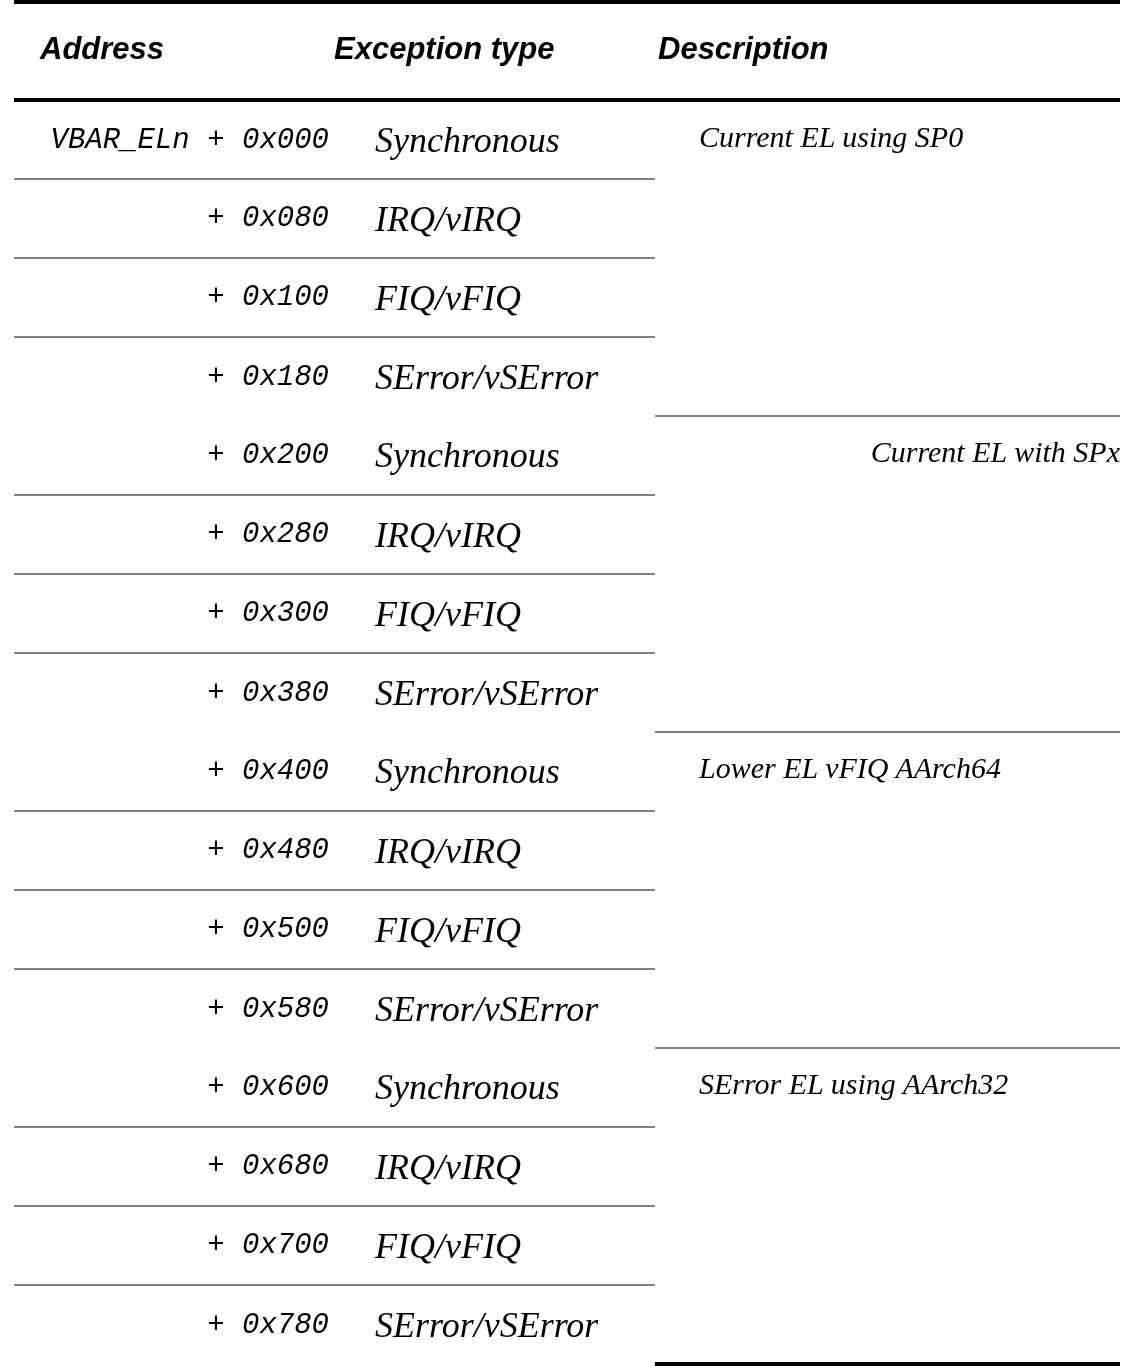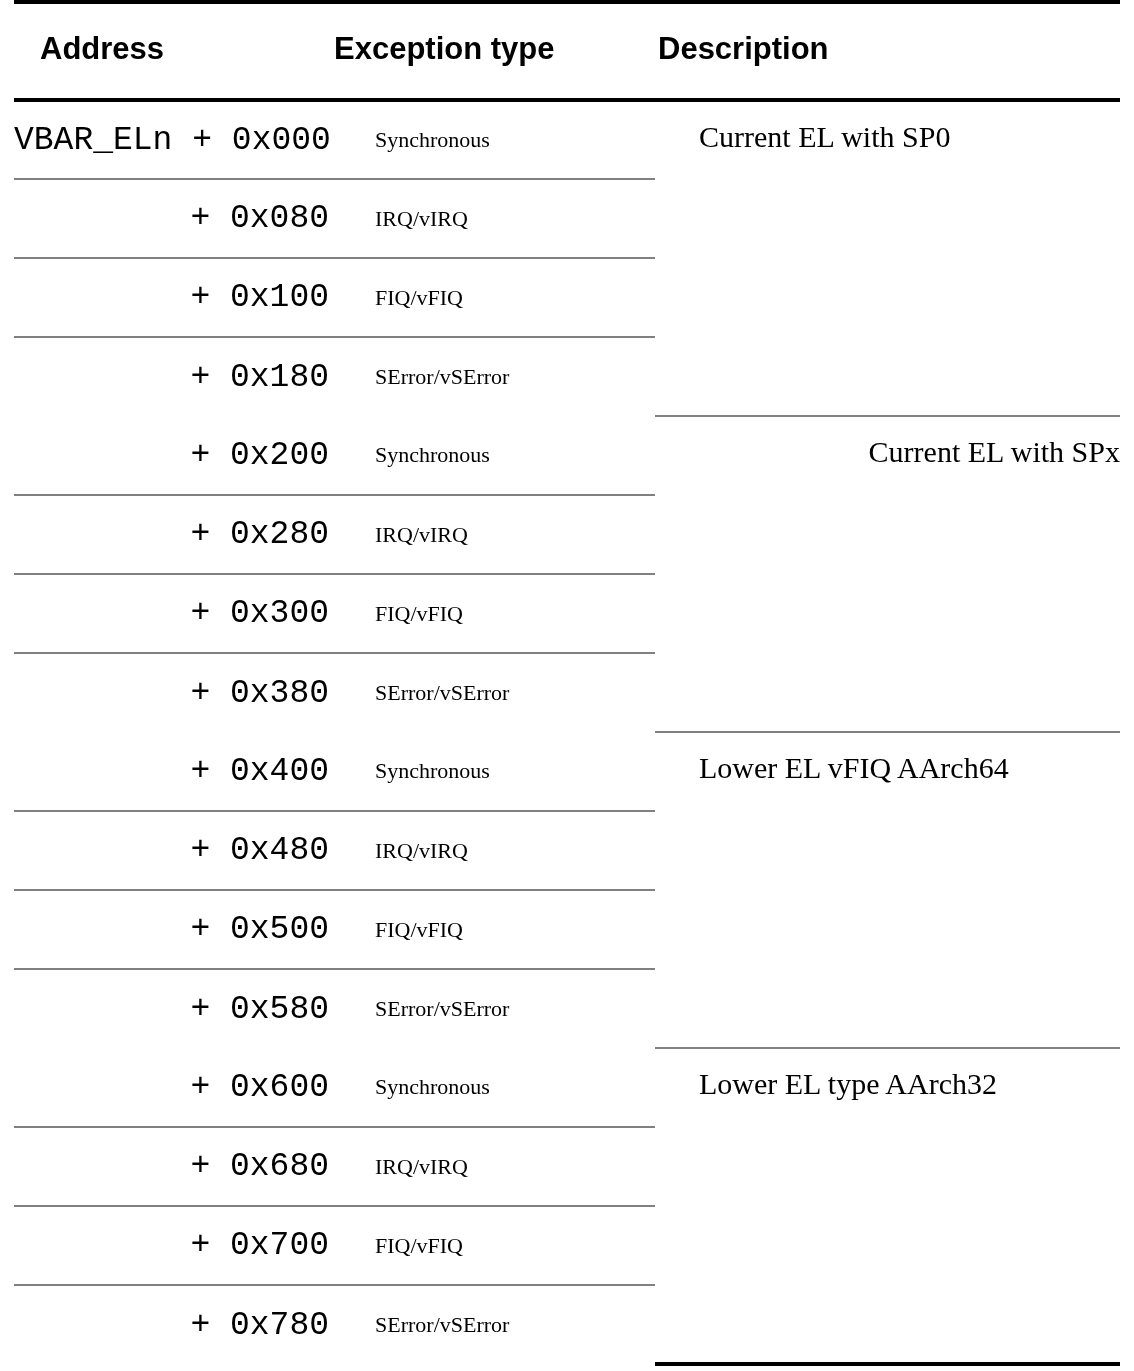--- a/index.html
+++ b/index.html
@@ -13,20 +13,21 @@
     font-family: "Liberation Serif", serif;
     color: #000000;
     overflow: hidden;
   }
 
   .page {
     position: relative;
     width: 1134px;
     height: 1348px;
     box-sizing: border-box;
+    font-style: italic;
   }
 
   table.vector-table {
     position: absolute;
     left: 14px;
     top: 0px;
     width: 1106px;
     border-collapse: collapse;
     table-layout: fixed;
   }
@@ -79,36 +80,36 @@
     padding: 0;
     font-size: 30px;
     line-height: 1;
     vertical-align: middle;
     height: 79px;
     box-sizing: border-box;
   }
 
   td.cell-address {
     font-family: "Liberation Mono", "DejaVu Sans Mono", monospace;
-    font-size: 33px;
+    font-size: 29px;
     text-align: right;
     padding-right: 1px;
     white-space: nowrap;
     letter-spacing: 0px;
   }
   td.cell-address .addr-base {
     font-family: "Liberation Mono", "DejaVu Sans Mono", monospace;
   }
   td.cell-address .addr-offset {
     font-family: "Liberation Mono", "DejaVu Sans Mono", monospace;
   }
 
   td.cell-exception {
     font-family: "Liberation Serif", serif;
-    font-size: 22px;
+    font-size: 36px;
     text-align: left;
     padding-left: 45px;
     white-space: nowrap;
   }
 
   td.cell-description {
     font-family: "Liberation Serif", serif;
     font-size: 30px;
     text-align: left;
     padding-left: 44px;
@@ -160,21 +161,21 @@
         <th class="th-address">Address</th>
         <th class="th-exception">Exception type</th>
         <th class="th-description">Description</th>
       </tr>
     </thead>
 
     <tbody>
         <tr class="data-row">
           <td class="cell-address"><span class="addr-base">VBAR_ELn</span> <span class="addr-offset">+ 0x000</span></td>
           <td class="cell-exception">Synchronous</td>
-          <td class="cell-description desc-span" rowspan="4" style="border-bottom: 2px solid rgb(128, 128, 128);">Current EL with SP0</td>
+          <td class="cell-description desc-span" rowspan="4" style="border-bottom: 2px solid rgb(128, 128, 128);">Current EL using SP0</td>
         </tr>
         <tr class="data-row">
           <td class="cell-address"><span class="addr-offset">+ 0x080</span></td>
           <td class="cell-exception">IRQ/vIRQ</td>
         </tr>
         <tr class="data-row">
           <td class="cell-address"><span class="addr-offset">+ 0x100</span></td>
           <td class="cell-exception">FIQ/vFIQ</td>
         </tr>
         <tr class="data-row group-last group-end">
@@ -211,21 +212,21 @@
           <td class="cell-address"><span class="addr-offset">+ 0x500</span></td>
           <td class="cell-exception">FIQ/vFIQ</td>
         </tr>
         <tr class="data-row group-last group-end">
           <td class="cell-address"><span class="addr-offset">+ 0x580</span></td>
           <td class="cell-exception">SError/vSError</td>
         </tr>
         <tr class="data-row">
           <td class="cell-address"><span class="addr-offset">+ 0x600</span></td>
           <td class="cell-exception">Synchronous</td>
-          <td class="cell-description desc-span" rowspan="4" style="border-bottom: 4px solid rgb(0, 0, 0);">Lower EL type AArch32</td>
+          <td class="cell-description desc-span" rowspan="4" style="border-bottom: 4px solid rgb(0, 0, 0);">SError EL using AArch32</td>
         </tr>
         <tr class="data-row">
           <td class="cell-address"><span class="addr-offset">+ 0x680</span></td>
           <td class="cell-exception">IRQ/vIRQ</td>
         </tr>
         <tr class="data-row">
           <td class="cell-address"><span class="addr-offset">+ 0x700</span></td>
           <td class="cell-exception">FIQ/vFIQ</td>
         </tr>
         <tr class="data-row group-last table-end">

